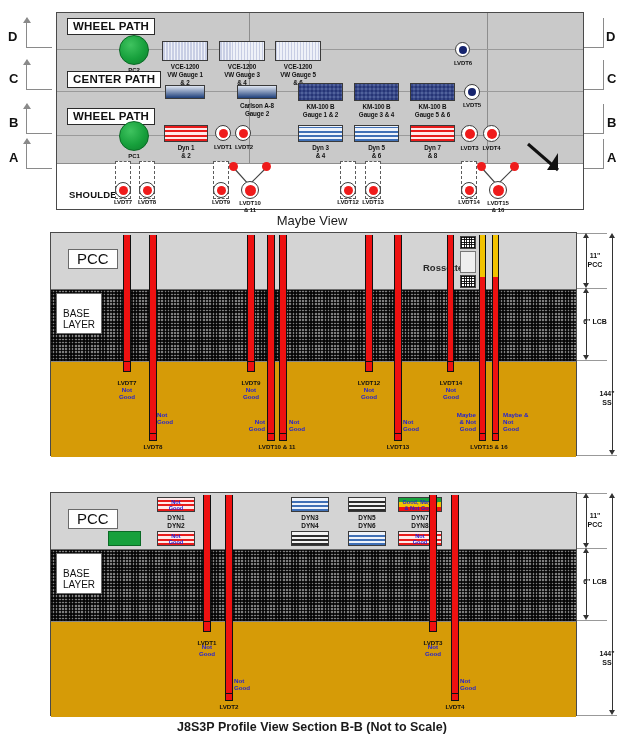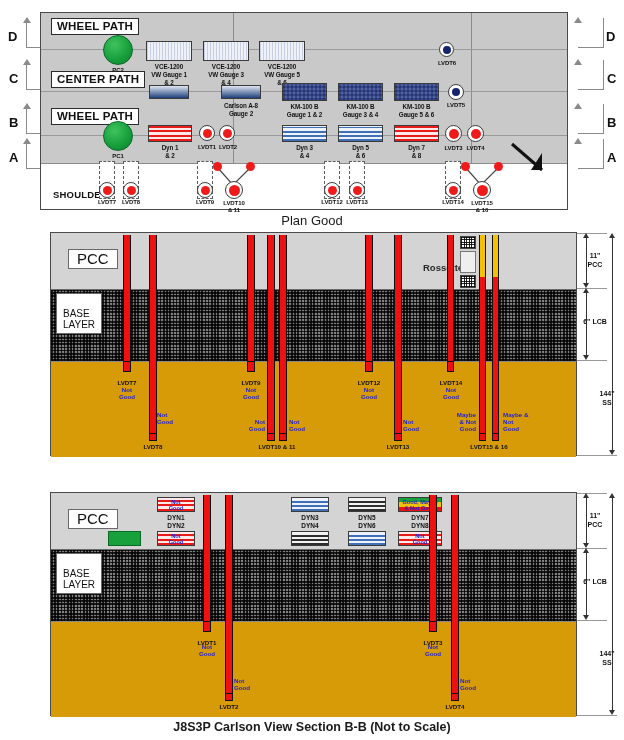--- a/index.html
+++ b/index.html
@@ -7,21 +7,21 @@
     margin: 0; padding: 0;
     width: 624px; height: 740px;
     background: #ffffff;
     font-family: "Liberation Sans", sans-serif;
     overflow: hidden;
   }
   #root { position: relative; width: 624px; height: 740px; }
 
   
   #plan-view {
-    position: absolute; left: 40px; top: 12px;
+    position: absolute; left: 56px; top: 12px;
     width: 528px; height: 198px;
     background: #c9c9c9;
     border: 1.5px solid #4a4a4a;
   }
   .plan-shoulder-band {
     position: absolute; left: 0; bottom: 0; width: 100%; height: 46px;
     background: #ffffff; border-top: 1px solid #8d8d8d;
   }
   .vert-div {
     position: absolute; top: 0; width: 0; border-left: 1px solid #8d8d8d; height: 100%;
@@ -400,21 +400,21 @@
     </svg>
     <div class="lvdt-dot" style="left:420px; top:149px; width:9px; height:9px; border:none; background:#ef1b1b;"></div>
     <div class="lvdt-dot" style="left:453px; top:149px; width:9px; height:9px; border:none; background:#ef1b1b;"></div>
     <div class="lvdt-dot" style="left:432px; top:168px; width:18px; height:18px;">
         <i style="width:11px;height:11px;"></i>
       </div>
     <div class="item-cap" style="left:426px; top:187px; width:30px;">LVDT15</div>
     <div class="item-cap" style="left:426px; top:194px; width:30px;">&amp; 16</div>
   </div>
 
-  <div class="plan-caption">Plan Good</div>
+  <div class="plan-caption">Maybe View</div>
 
   <div class="profile" id="sec-aa" style="left:50px; top:232px; width:527px; height:224px;">
     <div class="lyr-pcc" style="top:0; height:56px;"></div>
     <div class="lyr-base" style="top:56px; height:72px;"></div>
     <div class="lyr-ss" style="top:128px; height:96px;"></div>
 
     <div class="layer-tag" style="left:17px; top:16px; font-size:15px;">PCC</div>
     <div class="layer-tag small" style="left:5px; top:60px; white-space:pre-line;">
       <span>BASE
 LAYER</span>
@@ -610,15 +610,15 @@
 
     <div class="dim-line" style="left:612px; top:496px; height:216px;"></div>
     <div class="dim-arrow-up" style="left:609px; top:493px;"></div>
     <div class="dim-arrow-dn" style="left:609px; top:710px;"></div>
     <div class="dim-text" style="left:592px; top:650px; width:30px;">
       <span>144"</span><br>
       <span>SS</span>
     </div>
   </div>
 
-  <div class="sec-caption" style="top:720px;">J8S3P Carlson View Section B-B (Not to Scale)</div>
+  <div class="sec-caption" style="top:720px;">J8S3P Profile View Section B-B (Not to Scale)</div>
 
 </div>
 
 </body></html>

